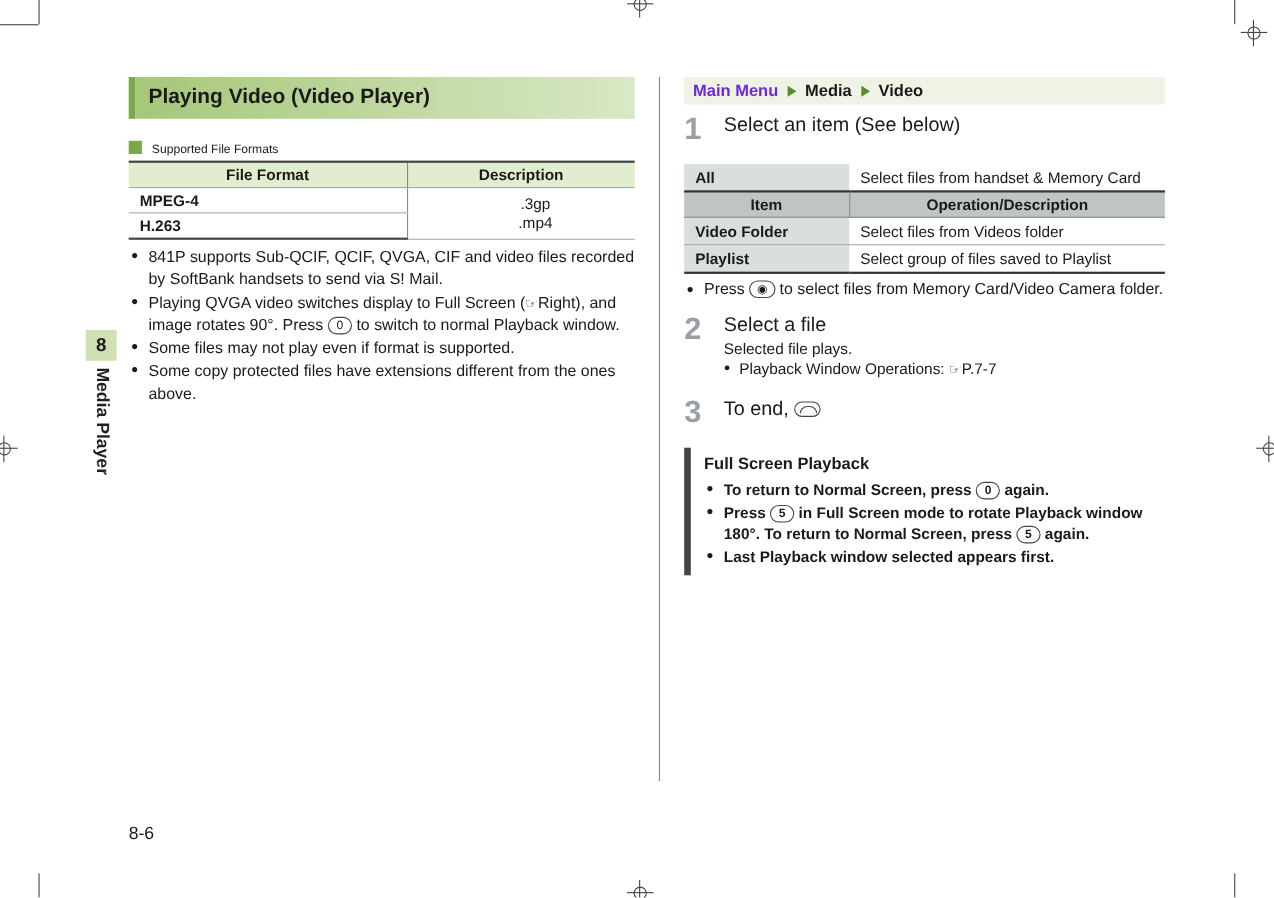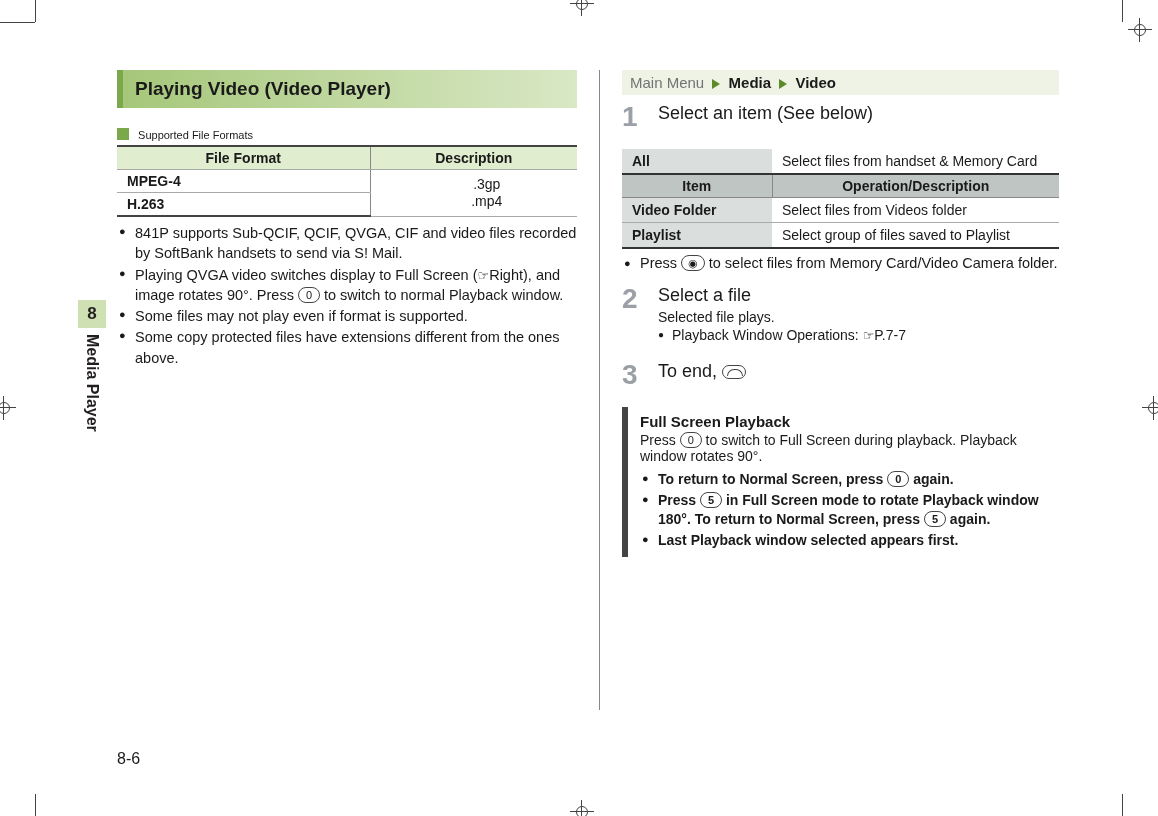--- a/index.html
+++ b/index.html
@@ -98,21 +98,21 @@
   ul.bul > li::before {
     content: "●"; position: absolute; left: 2px; top: 0;
     font-size: 11px; line-height: 1.6;
   }
   .breadcrumb {
     background: #eef3e5;
     padding: 4px 8px;
     font-size: 15px;
     font-weight: bold;
   }
-  .breadcrumb .mm { color: #737373; font-weight: normal; }
+  .breadcrumb .mm { color: #6d28d9; font-weight: bold; }
   .tri {
     display:inline-block; width:0; height:0;
     border-top:5px solid transparent;
     border-bottom:5px solid transparent;
     border-left:8px solid #5a8a2a;
     margin: 0 4px; vertical-align: -1px;
   }
   ol.steps { list-style: none; margin-top: 8px; }
   ol.steps > li {
     display: flex; gap: 14px;
@@ -311,23 +311,20 @@
         <li>
           <div class="n">3</div>
           <div class="body">
             <span>To end, </span><span class="key-end"></span>
           </div>
         </li>
       </ol>
 
       <div class="panel">
         <div class="pt">Full Screen Playback</div>
-        <p>
-          <span>Press </span><span class="key oval">0</span><span> to switch to Full Screen during playback. Playback window rotates 90°.</span>
-        </p>
         <ul class="bul">
           <li>
             <span>To return to Normal Screen, press </span><span class="key oval">0</span><span> again.</span>
           </li>
           <li>
             <span>Press </span><span class="key oval">5</span><span> in Full Screen mode to rotate Playback window 180°. To return to Normal Screen, press </span><span class="key oval">5</span><span> again.</span>
           </li>
           <li>Last Playback window selected appears first.</li>
         </ul>
       </div>

